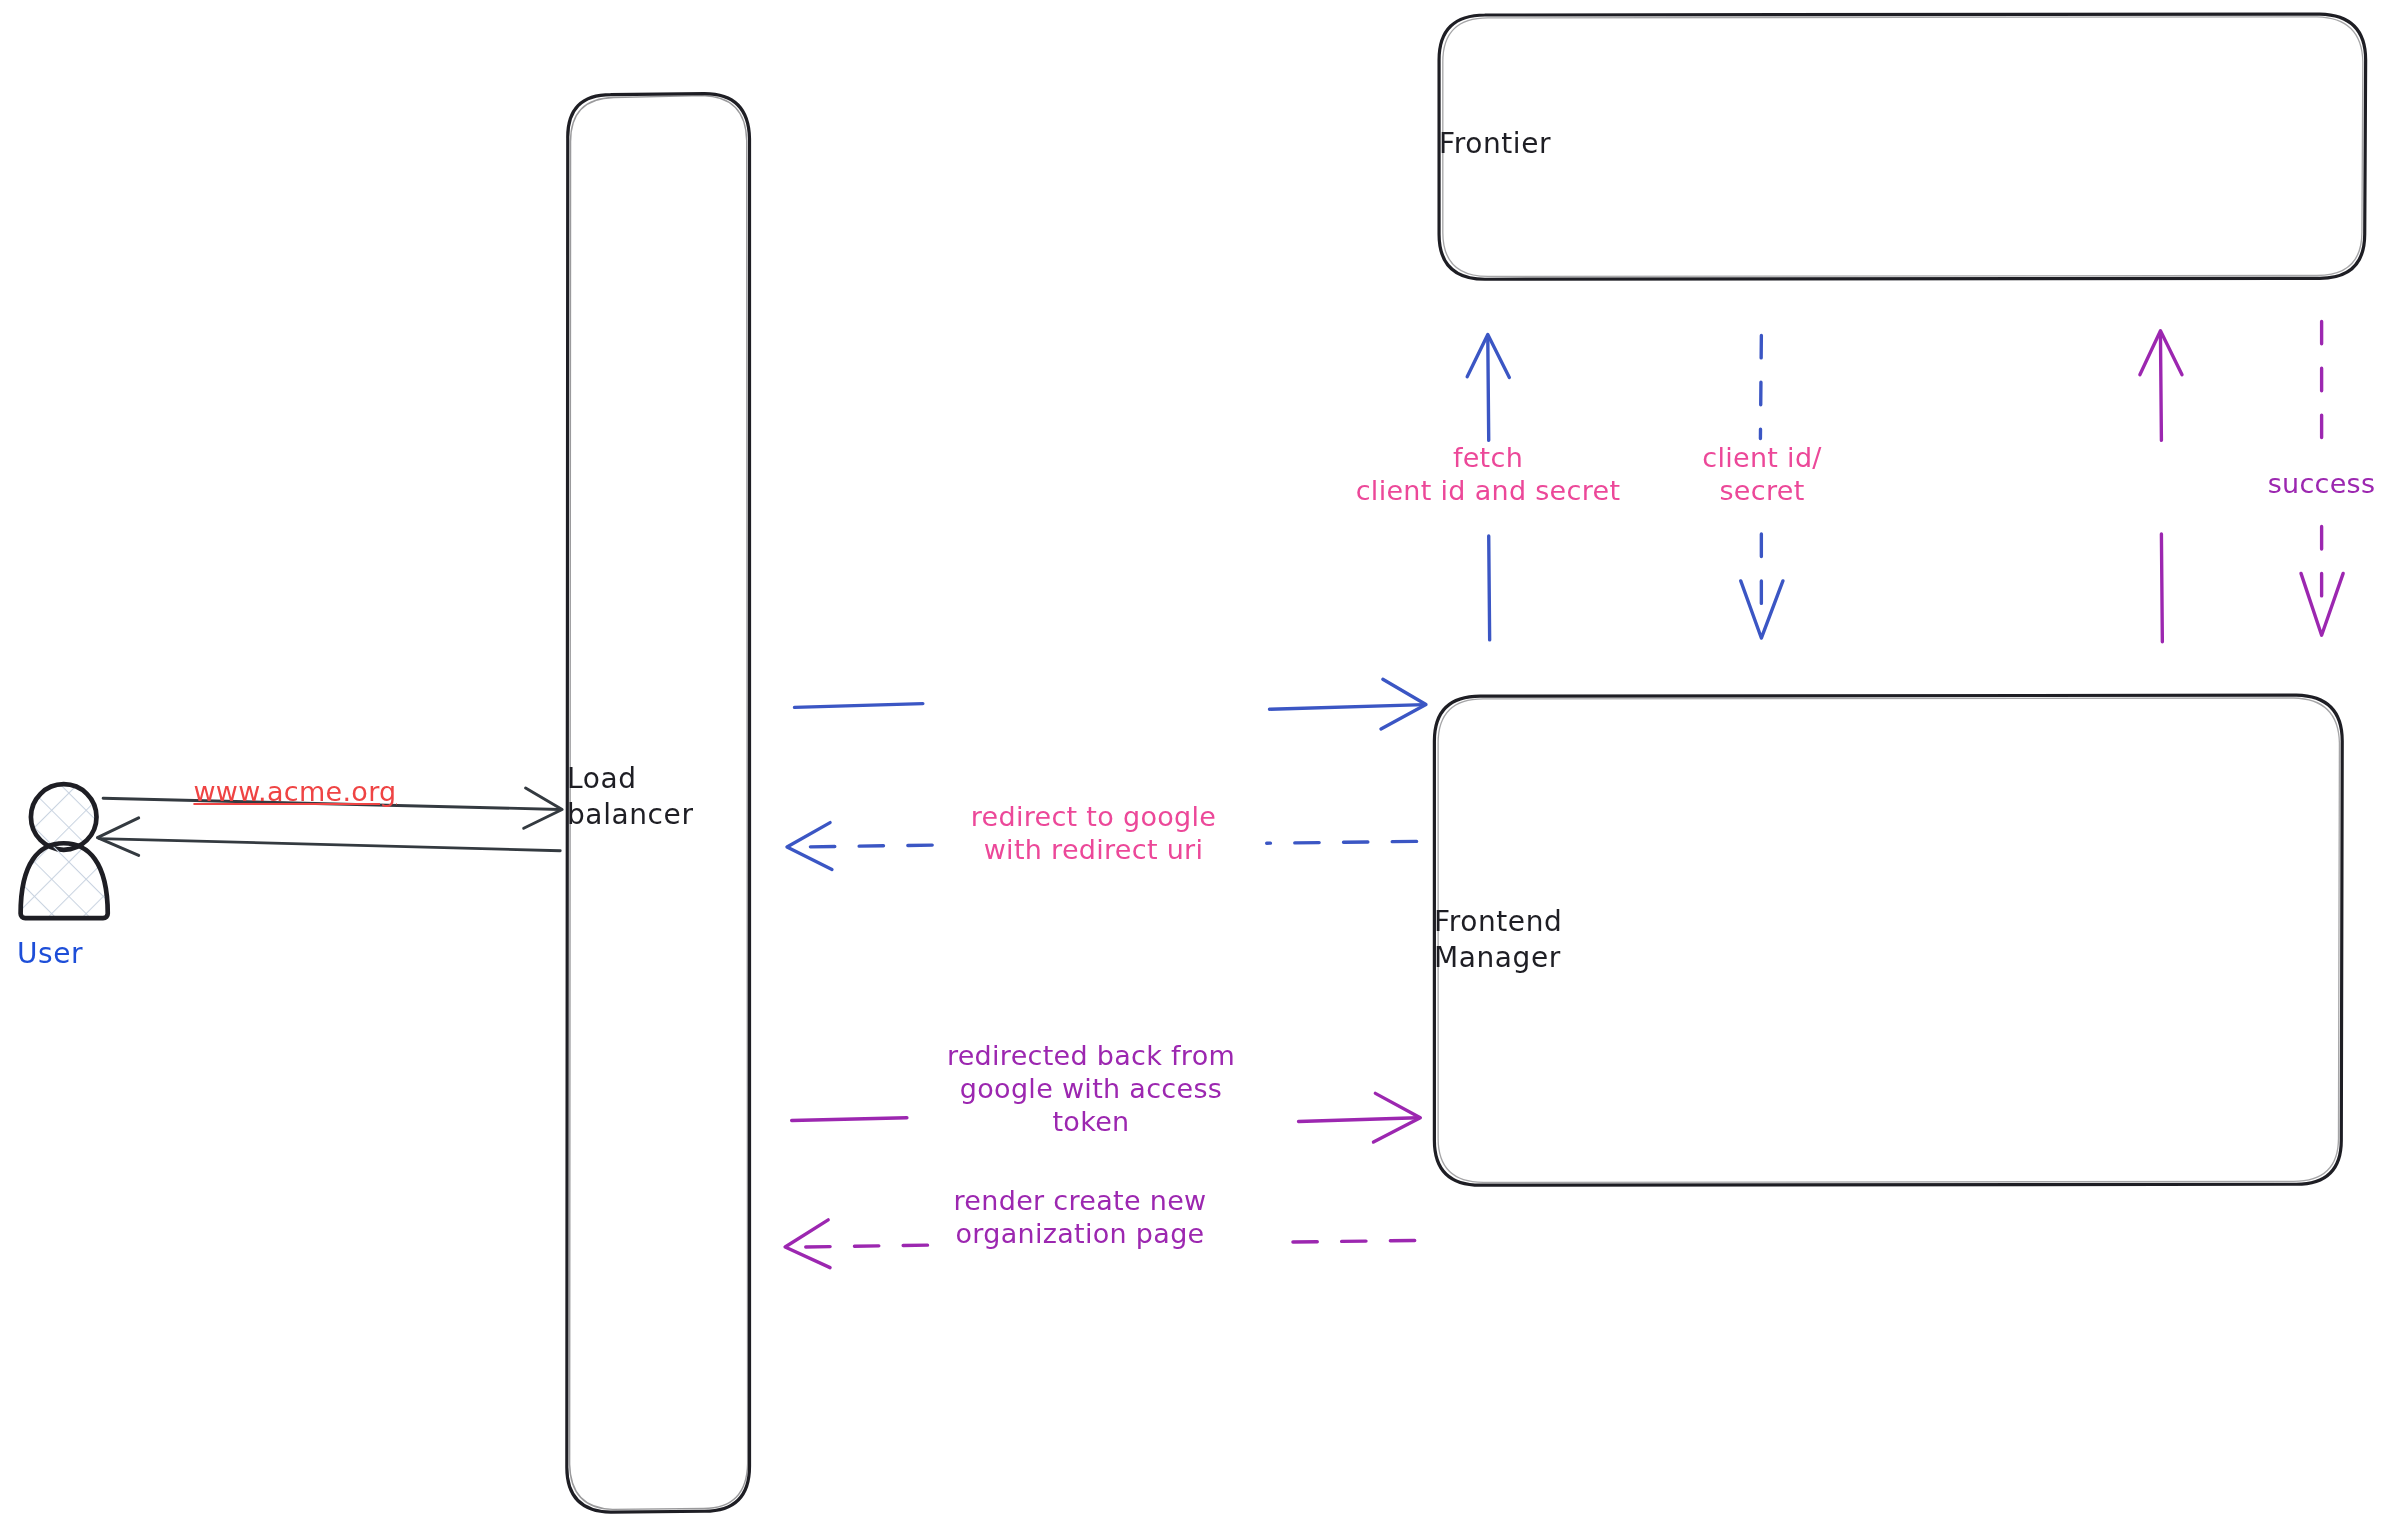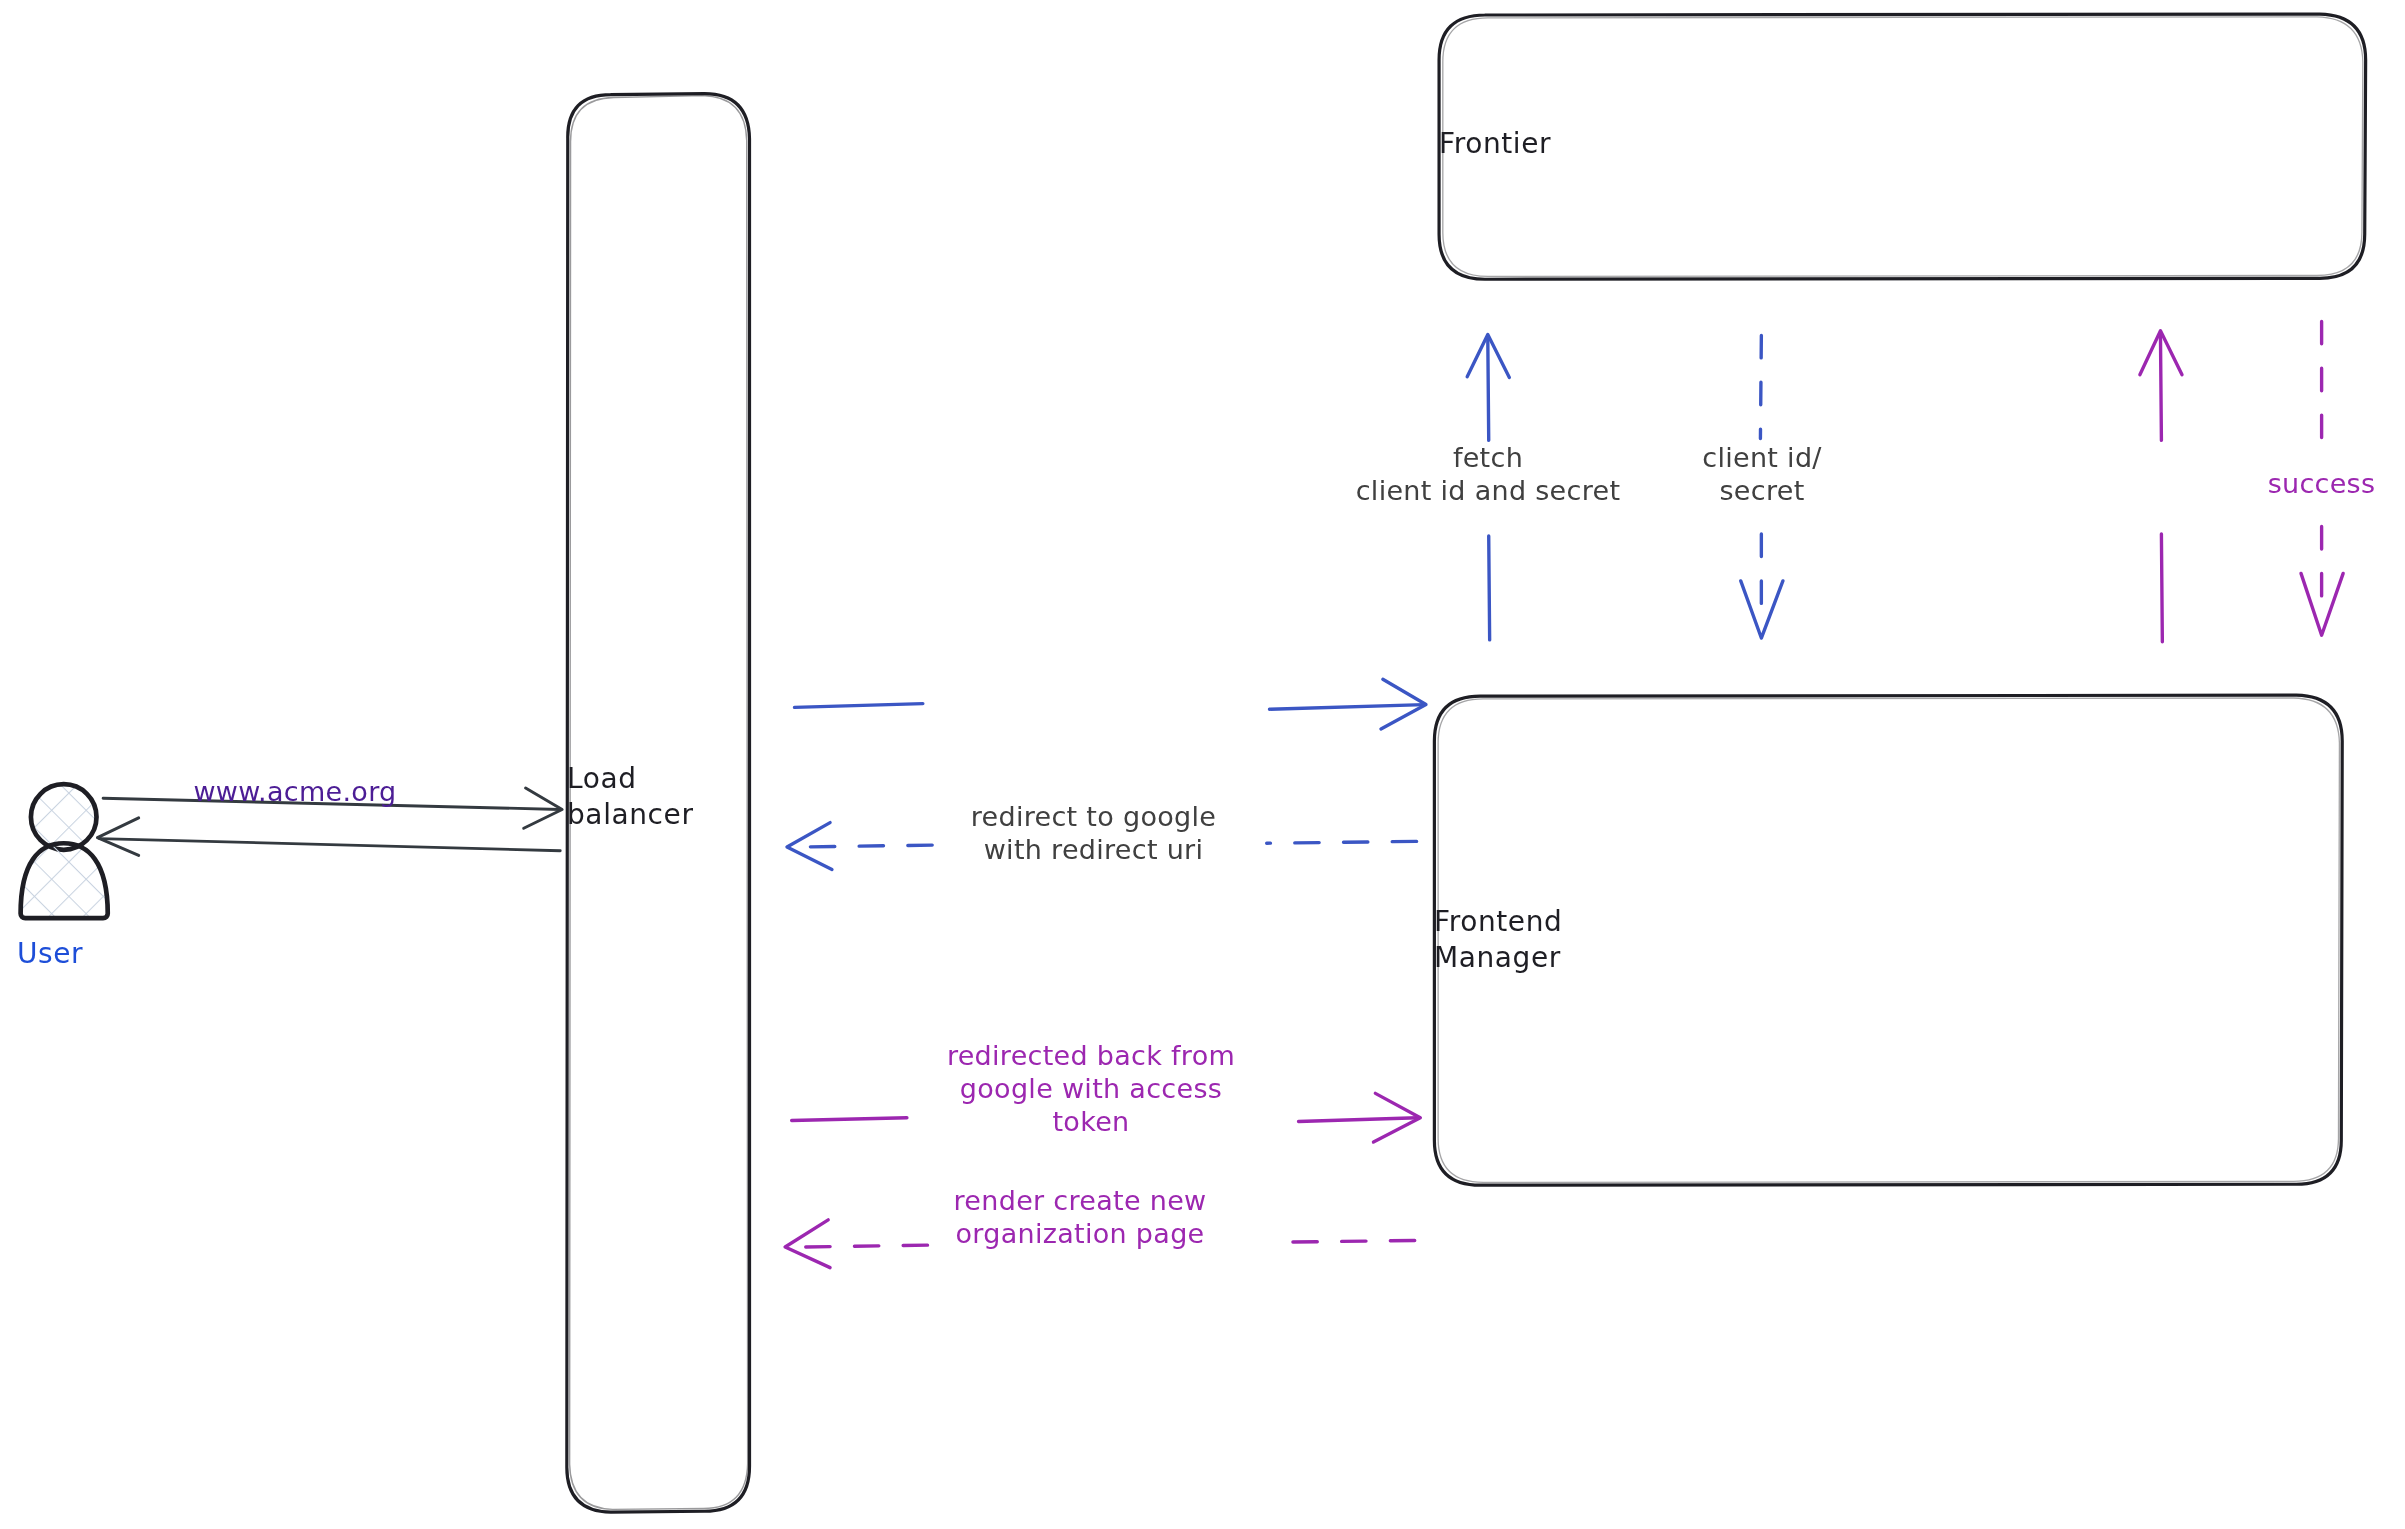--- a/index.html
+++ b/index.html
@@ -12,23 +12,23 @@
     font-family:"DejaVu Sans",sans-serif;
     font-size:28px;line-height:1.30;letter-spacing:0.6px;white-space:pre-line;
     pointer-events:none;
   }
   .edge-label{
     position:absolute;text-align:center;white-space:pre-line;
     font-family:"DejaVu Sans",sans-serif;
     font-size:27px;line-height:1.22;letter-spacing:0.3px;
     pointer-events:none;
   }
-  .blue{color:#404040;}
+  .blue{color:#ec4899;}
   .purple{color:#9c27b0;}
-  .dark{color:#4c1d95;}
+  .dark{color:#ef4444;text-decoration:underline;}
   .actor-name{
     position:absolute;font-size:28px;color:#1d4ed8;letter-spacing:0.6px;
     font-family:"DejaVu Sans",sans-serif;
   }
 </style>
 </head>
 <body>
 
 <div id="stage">
 

